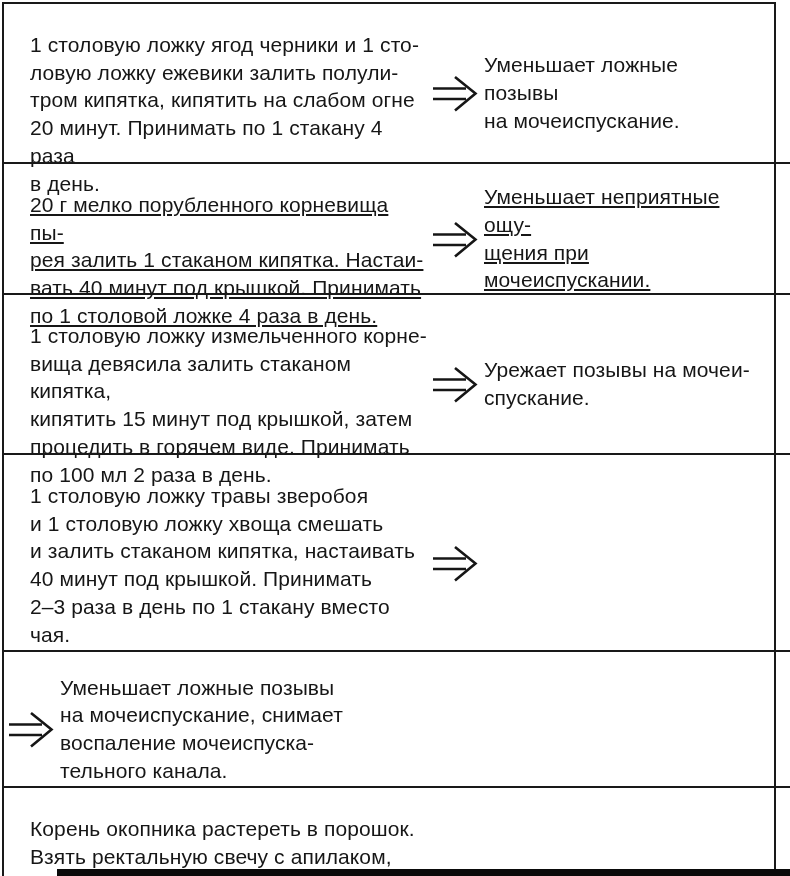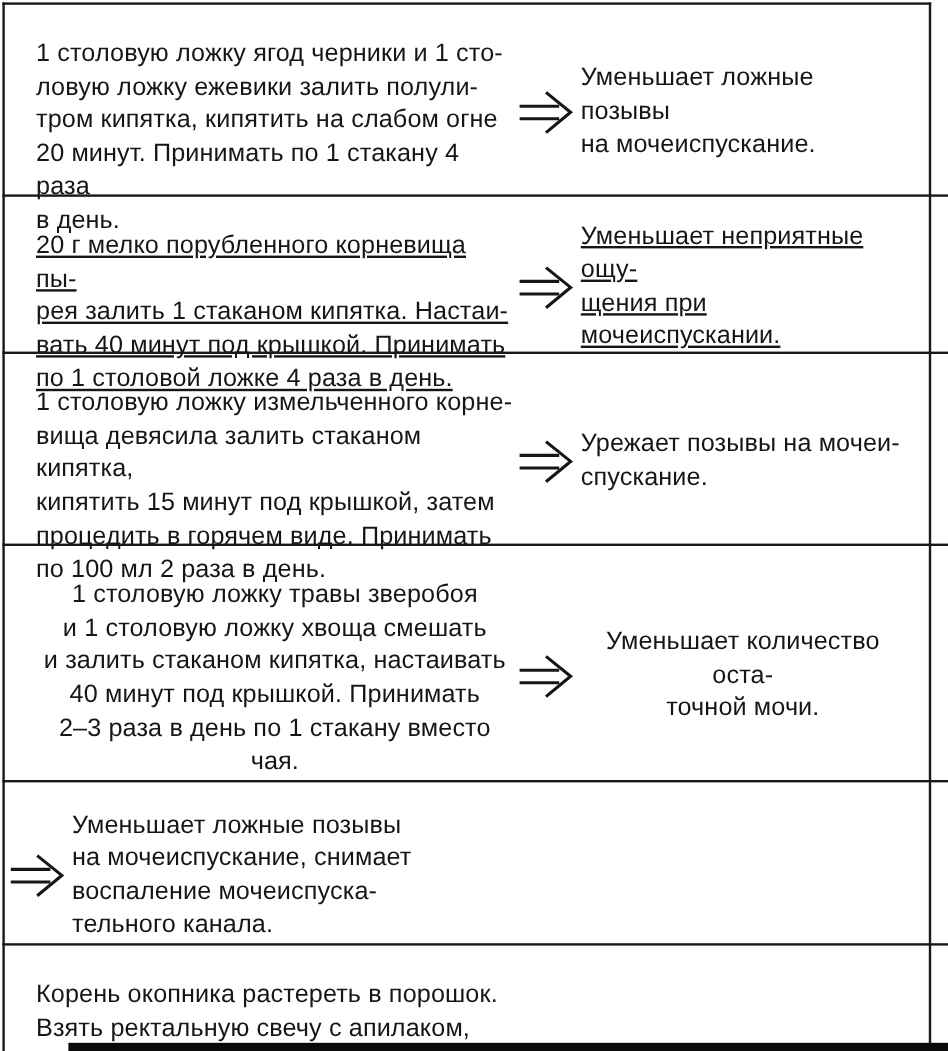--- a/index.html
+++ b/index.html
@@ -33,21 +33,21 @@
   .row::after {
     content: "";
     position: absolute;
     left: -2px; right: -16px; bottom: 0;
     height: 2px;
     background: #191919;
   }
   .row:nth-child(1) { height: 140px; }
   .row:nth-child(2) { height: 111px; text-decoration: underline; }
   .row:nth-child(3) { height: 140px; }
-  .row:nth-child(4) { height: 177px; text-align: center; }
+  .row:nth-child(4) { height: 177px; }
   .row:nth-child(5) { height: 116px; }
   .row:nth-child(6) { height: 216px; gap: 24px; }
   .cell {
     font-size: 21px;
     line-height: 27.7px;
     white-space: pre-line;
     letter-spacing: 0.1px;
   }
   .recipe {
     width: 424px;
@@ -135,22 +135,20 @@
 и залить стаканом кипятка, настаивать
 40 минут под крышкой. Принимать
 2–3 раза в день по 1 стакану вместо чая.</div>
       <div class="arrowbox">
         <svg width="46" height="40" viewBox="0 0 46 40" aria-hidden="true">
           <line x1="1" y1="14.5" x2="34" y2="14.5" stroke="#161616" stroke-width="2.6"></line>
           <line x1="1" y1="25" x2="34" y2="25" stroke="#161616" stroke-width="2.6"></line>
           <polyline points="23,3 43.5,19.5 23,36.5" fill="none" stroke="#161616" stroke-width="2.6"></polyline>
         </svg>
       </div>
-      <div class="cell effect">Уменьшает количество оста-
-точной мочи.</div>
     </div>
 
     <div class="row">
       <div class="arrowbox">
         <svg width="46" height="40" viewBox="0 0 46 40" aria-hidden="true">
           <line x1="1" y1="14.5" x2="34" y2="14.5" stroke="#161616" stroke-width="2.6"></line>
           <line x1="1" y1="25" x2="34" y2="25" stroke="#161616" stroke-width="2.6"></line>
           <polyline points="23,3 43.5,19.5 23,36.5" fill="none" stroke="#161616" stroke-width="2.6"></polyline>
         </svg>
       </div>

